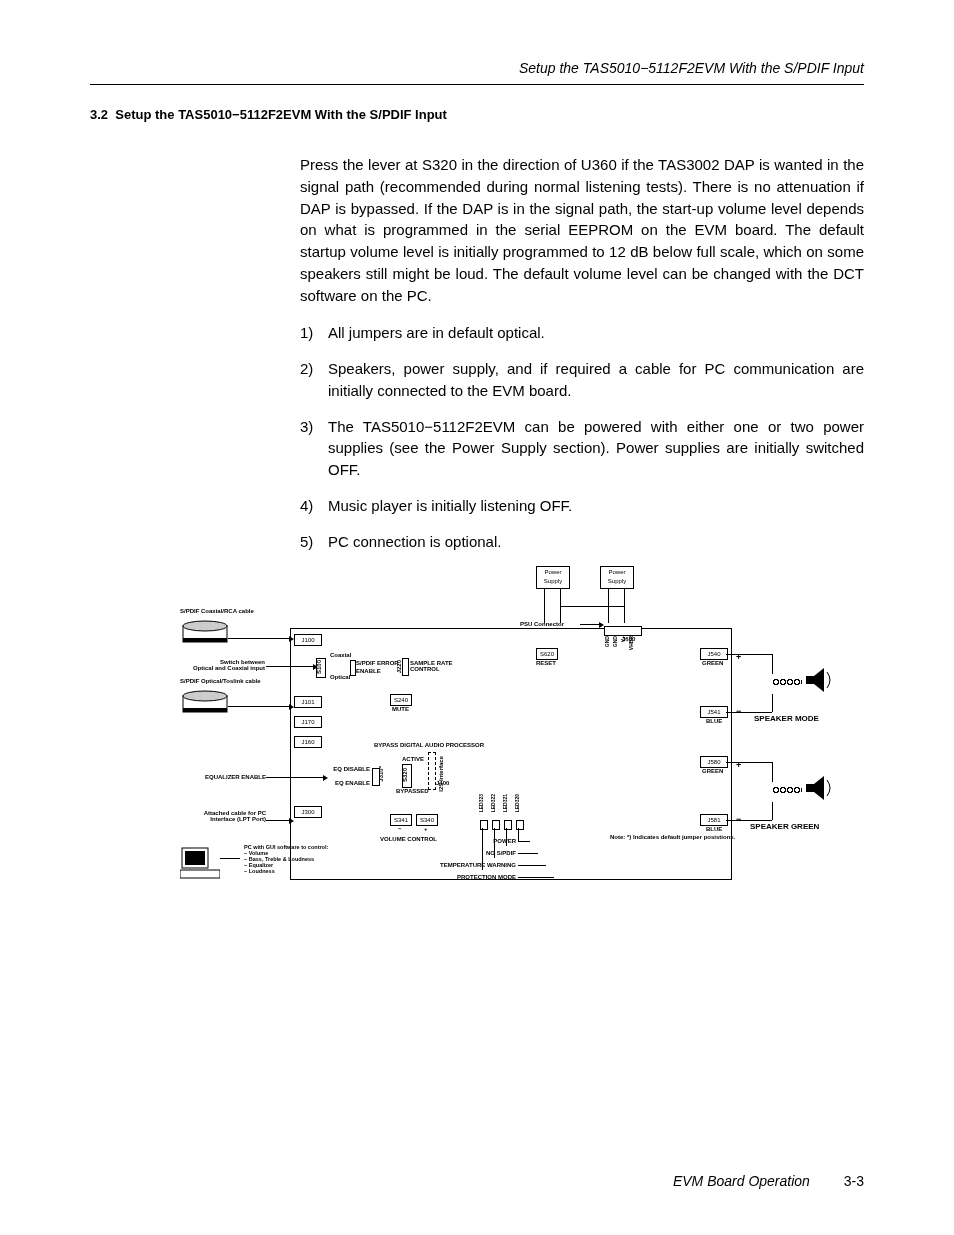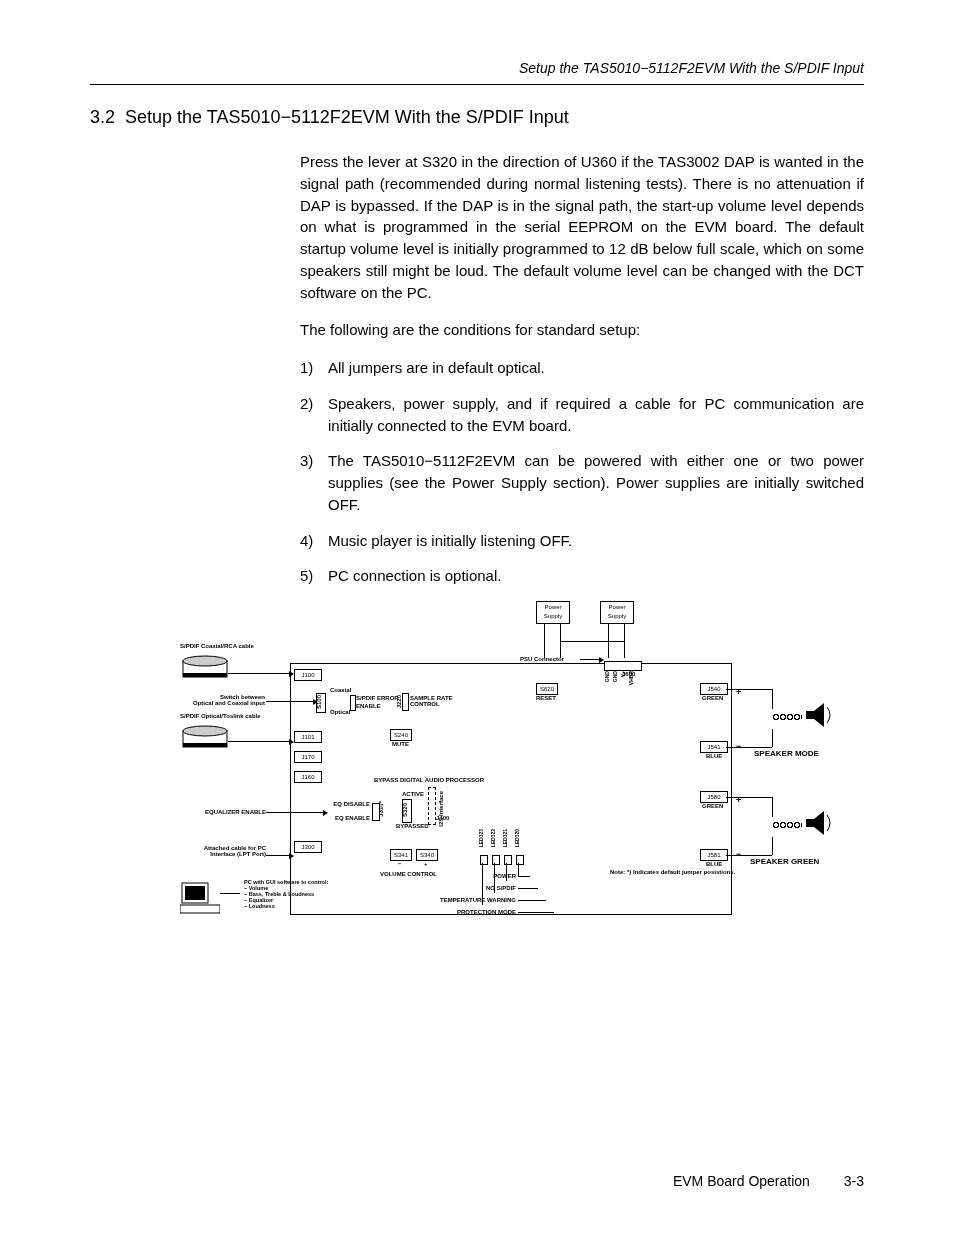--- a/index.html
+++ b/index.html
@@ -22,23 +22,23 @@
     font-style: italic;
     font-size: 14px;
     margin-bottom: 8px;
   }
   .hr-top {
     border: none;
     border-top: 1.5px solid #000;
     margin: 0 0 22px 0;
   }
   .section-heading {
-    font-weight: normal;
-    font-size: 18px;
-    margin-bottom: 23px;
+    font-weight: bold;
+    font-size: 13px;
+    margin-bottom: 32px;
   }
   .body-text {
     margin-left: 210px;
     font-size: 15px;
     line-height: 1.45;
     text-align: justify;
   }
   .body-text p {
     margin: 0 0 16px 0;
   }
@@ -69,21 +69,21 @@
     position: relative;
     font-size: 6px;
     font-family: Arial, sans-serif;
   }
   .footer {
     position: absolute;
     bottom: 46px;
     right: 90px;
     font-size: 14px;
   }
-  .footer .ftitle { margin-right: 30px; }
+  .footer .ftitle { font-style: italic; margin-right: 30px; }
   
   .box { position: absolute; border: 1.2px solid #000; background: #fff; }
   .lbl { position: absolute; font-weight: bold; }
   .lbl.right { text-align: right; }
   .arrow-r::after {
     content: ''; position: absolute; right: -4px; top: -3px;
     border-left: 5px solid #000; border-top: 3px solid transparent; border-bottom: 3px solid transparent;
   }
   .hline { position: absolute; border-top: 1px solid #000; height: 0; }
   .vline { position: absolute; border-left: 1px solid #000; width: 0; }
@@ -108,21 +108,20 @@
 <div class="page">
   <div class="running-header">Setup the TAS5010−5112F2EVM With the S/PDIF Input</div>
   <hr class="hr-top">
 
   <div class="section-heading">
     <span>3.2</span>&nbsp;&nbsp;<span>Setup the TAS5010−5112F2EVM With the S/PDIF Input</span>
   </div>
 
   <div class="body-text">
     <p>Press the lever at S320 in the direction of U360 if the TAS3002 DAP is wanted in the signal path (recommended during normal listening tests). There is no attenuation if DAP is bypassed. If the DAP is in the signal path, the start-up volume level depends on what is programmed in the serial EEPROM on the EVM board. The default startup volume level is initially programmed to 12 dB below full scale, which on some speakers still might be loud. The default volume level can be changed with the DCT software on the PC.</p>
-    <p>The following are the conditions for standard setup:</p>
 
     <div class="list">
       <div class="list-item">
         <span class="num">1)</span>
         <span class="txt">All jumpers are in default optical.</span>
       </div>
       <div class="list-item">
         <span class="num">2)</span>
         <span class="txt">Speakers, power supply, and if required a cable for PC communication are initially connected to the EVM board.</span>
       </div>

